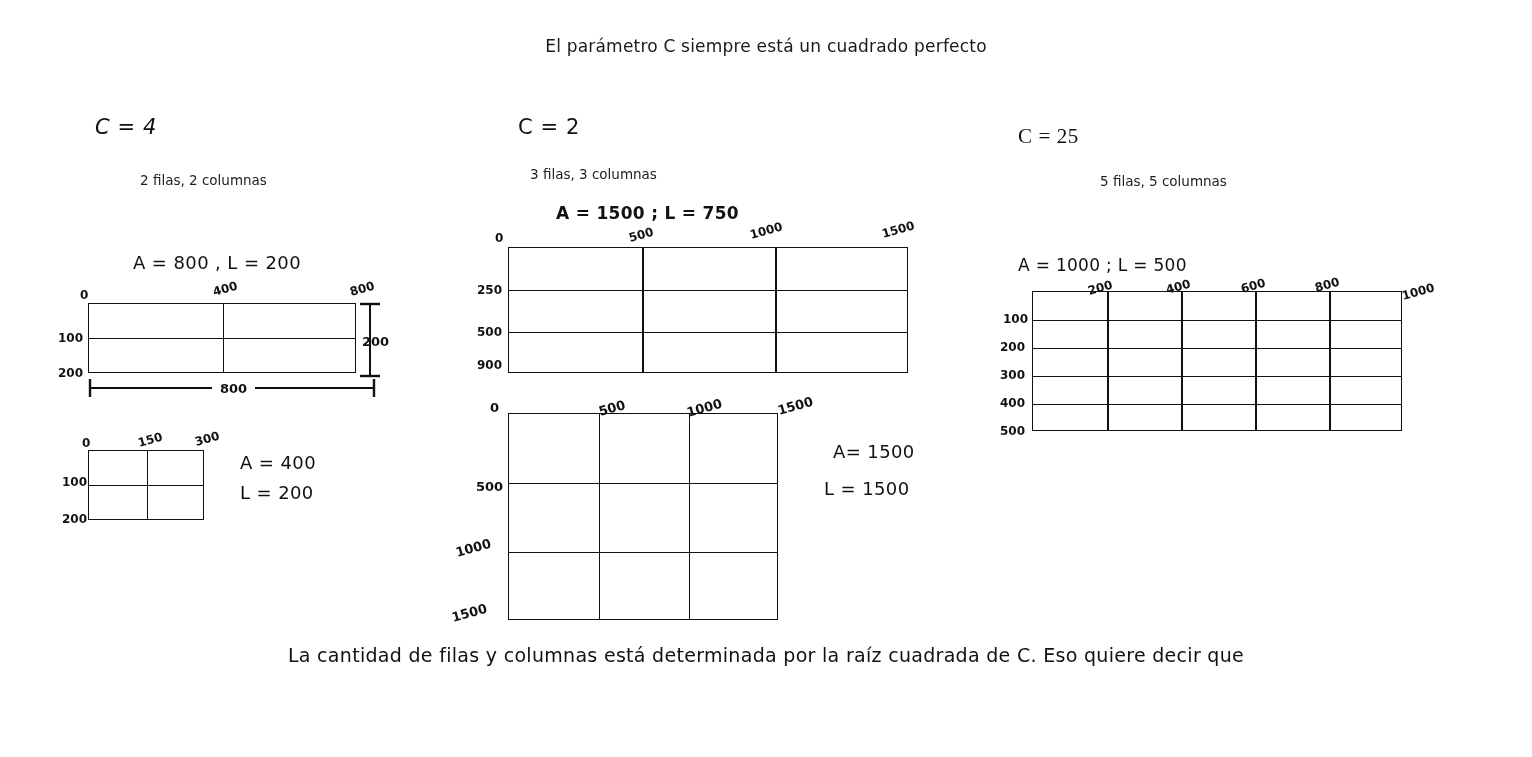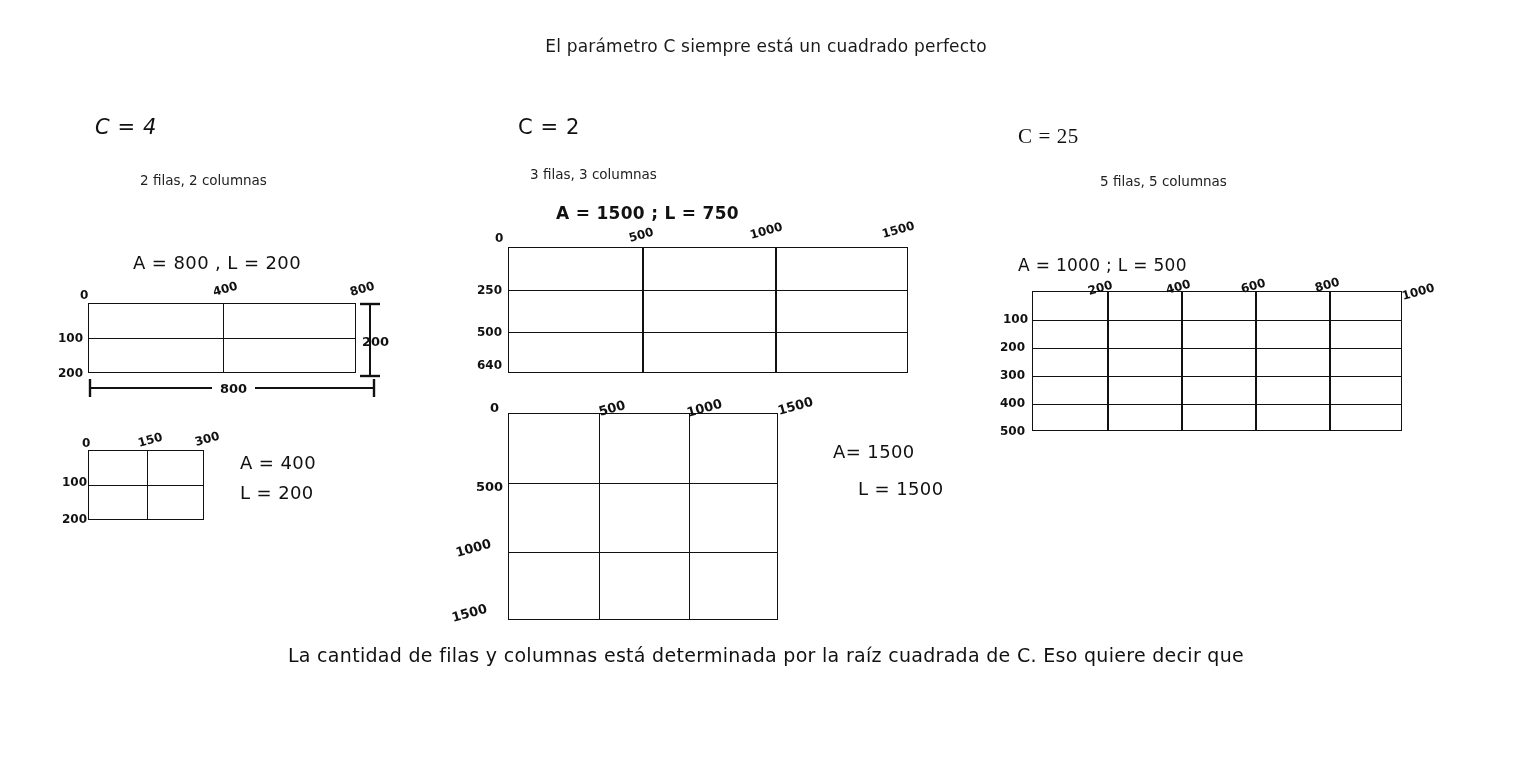--- a/index.html
+++ b/index.html
@@ -142,38 +142,38 @@
   <div class="gline-h" style="top:84px;"></div>
   <div class="gline-v thick" style="left:133px;"></div>
   <div class="gline-v thick" style="left:266px;"></div>
 </div>
 <div class="abs tick" style="left:495px; top:231px;">0</div>
 <div class="abs tick rot" style="left:631px; top:231px;">500</div>
 <div class="abs tick rot" style="left:752px; top:228px;">1000</div>
 <div class="abs tick rot" style="left:884px; top:227px;">1500</div>
 <div class="abs tick" style="left:477px; top:283px;">250</div>
 <div class="abs tick" style="left:477px; top:325px;">500</div>
-<div class="abs tick" style="left:477px; top:358px;">640</div>
+<div class="abs tick" style="left:477px; top:358px;">900</div>
 
 <div class="abs grid" style="left:508px; top:413px; width:270px; height:207px; border-width:1.3px;">
   <div class="gline-h" style="top:69px; border-top-width:1.2px;"></div>
   <div class="gline-h" style="top:138px; border-top-width:1.2px;"></div>
   <div class="gline-v" style="left:90px; border-left-width:1.4px;"></div>
   <div class="gline-v" style="left:180px; border-left-width:1.4px;"></div>
 </div>
 <div class="abs tick big" style="left:490px; top:400px;">0</div>
 <div class="abs tick rot big" style="left:601px; top:404px;">500</div>
 <div class="abs tick rot big" style="left:689px; top:405px;">1000</div>
 <div class="abs tick rot big" style="left:780px; top:403px;">1500</div>
 <div class="abs tick big" style="left:476px; top:479px;">500</div>
 <div class="abs tick rot big" style="left:458px; top:545px;">1000</div>
 <div class="abs tick rot big" style="left:454px; top:610px;">1500</div>
 
 <div class="abs ann" style="left:833px; top:441px;">A= 1500</div>
-<div class="abs ann" style="left:858px; top:478px;">L = 1500</div>
+<div class="abs ann" style="left:824px; top:478px;">L = 1500</div>
 
 <div class="abs c-label" style="left:1018px; top:124px;font-family:Liberation Serif, serif;">C = 25</div>
 <div class="abs sub-label" style="left:1100px; top:173px;">5 filas, 5 columnas</div>
 
 <div class="abs ann ann-small" style="left:1018px; top:255px;">A = 1000  ;   L = 500</div>
 
 <div class="abs grid" style="left:1032px; top:291px; width:370px; height:140px; border-width:1.3px;">
   <div class="gline-h" style="top:28px; border-top-width:1.2px;"></div>
   <div class="gline-h" style="top:56px; border-top-width:1.2px;"></div>
   <div class="gline-h" style="top:84px; border-top-width:1.2px;"></div>

